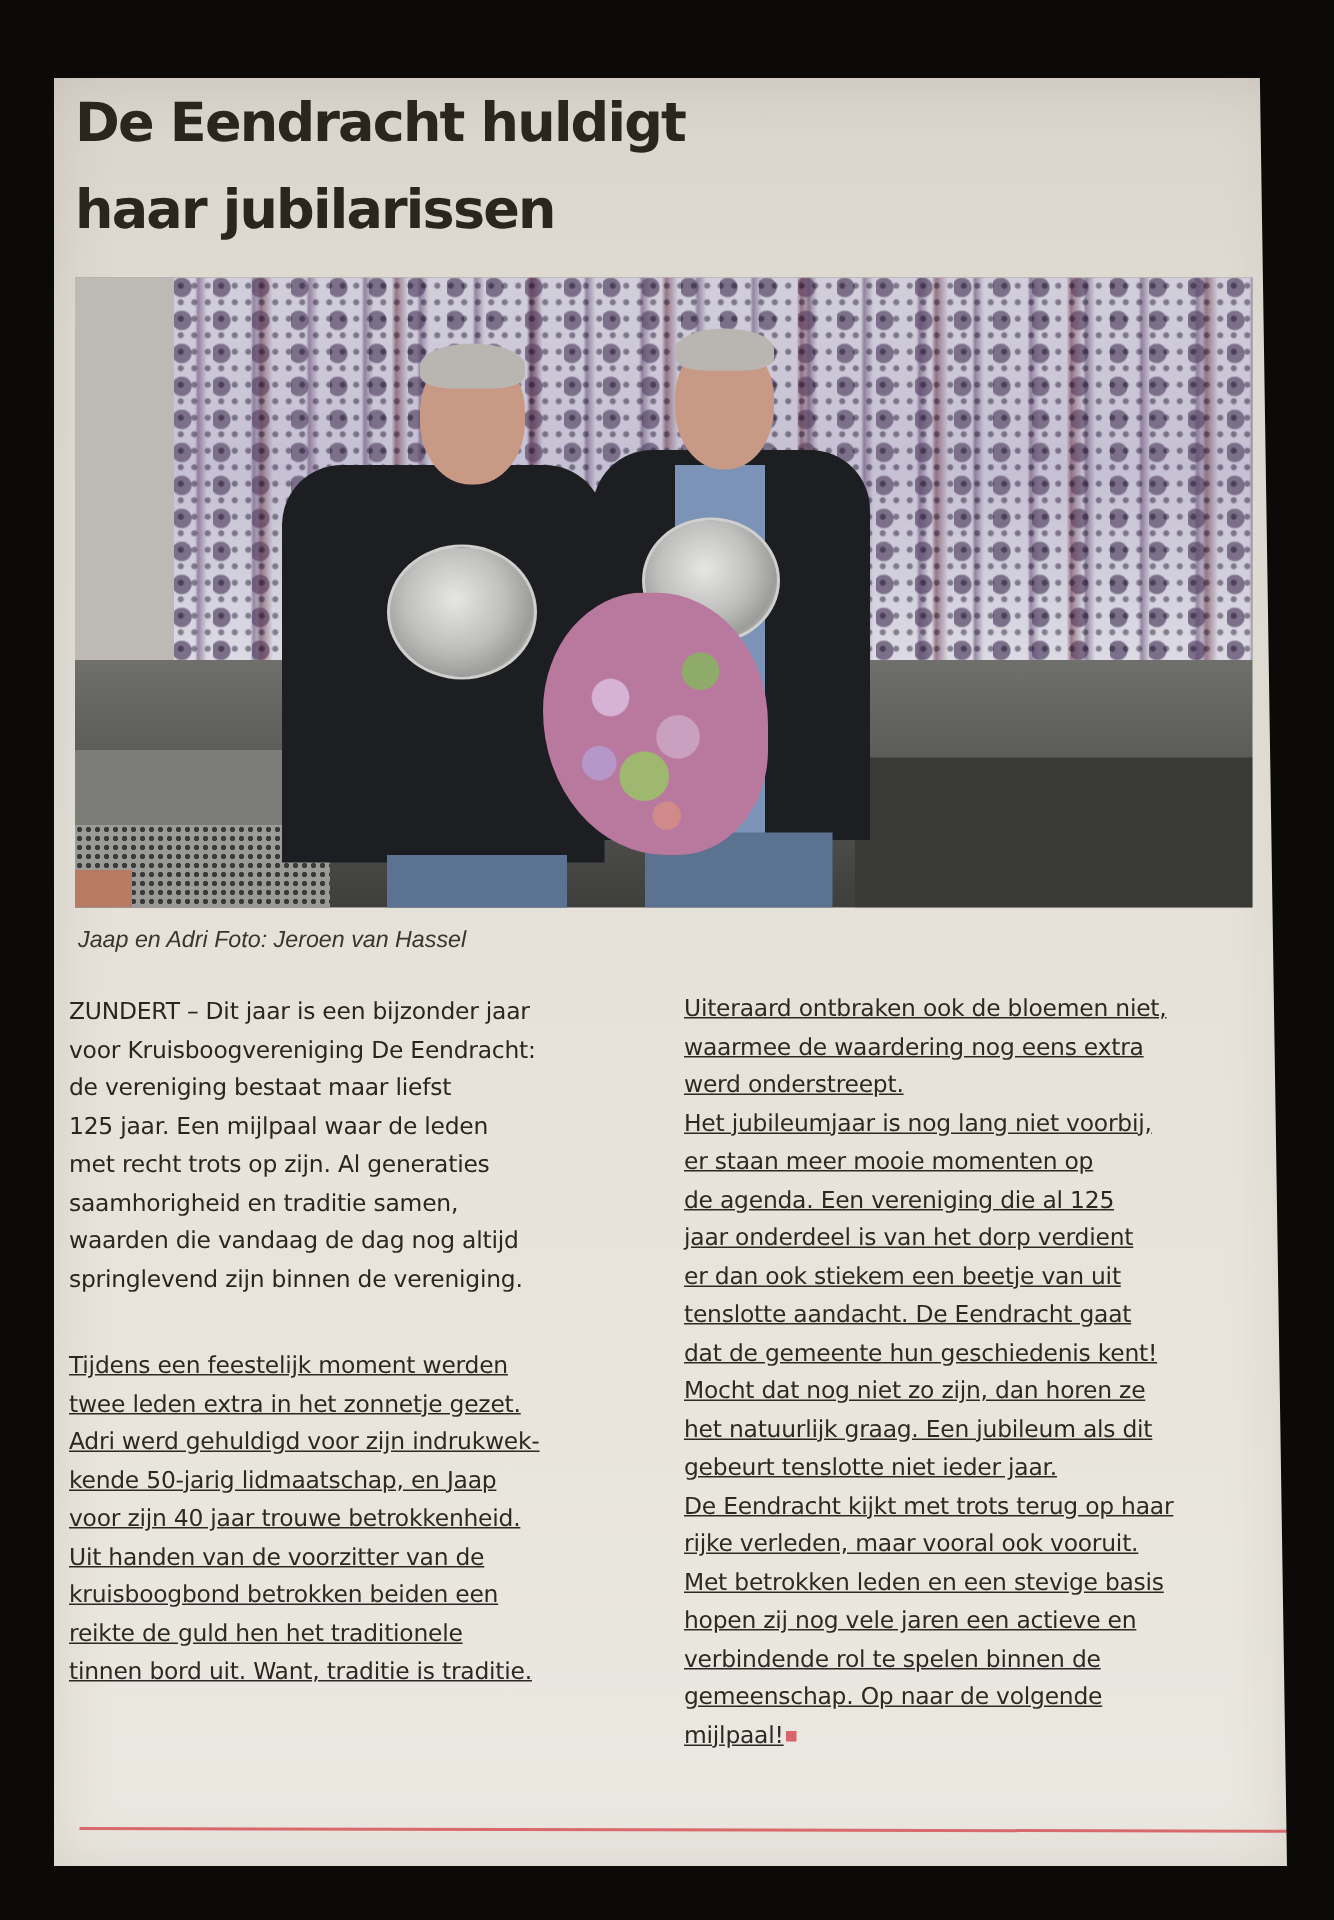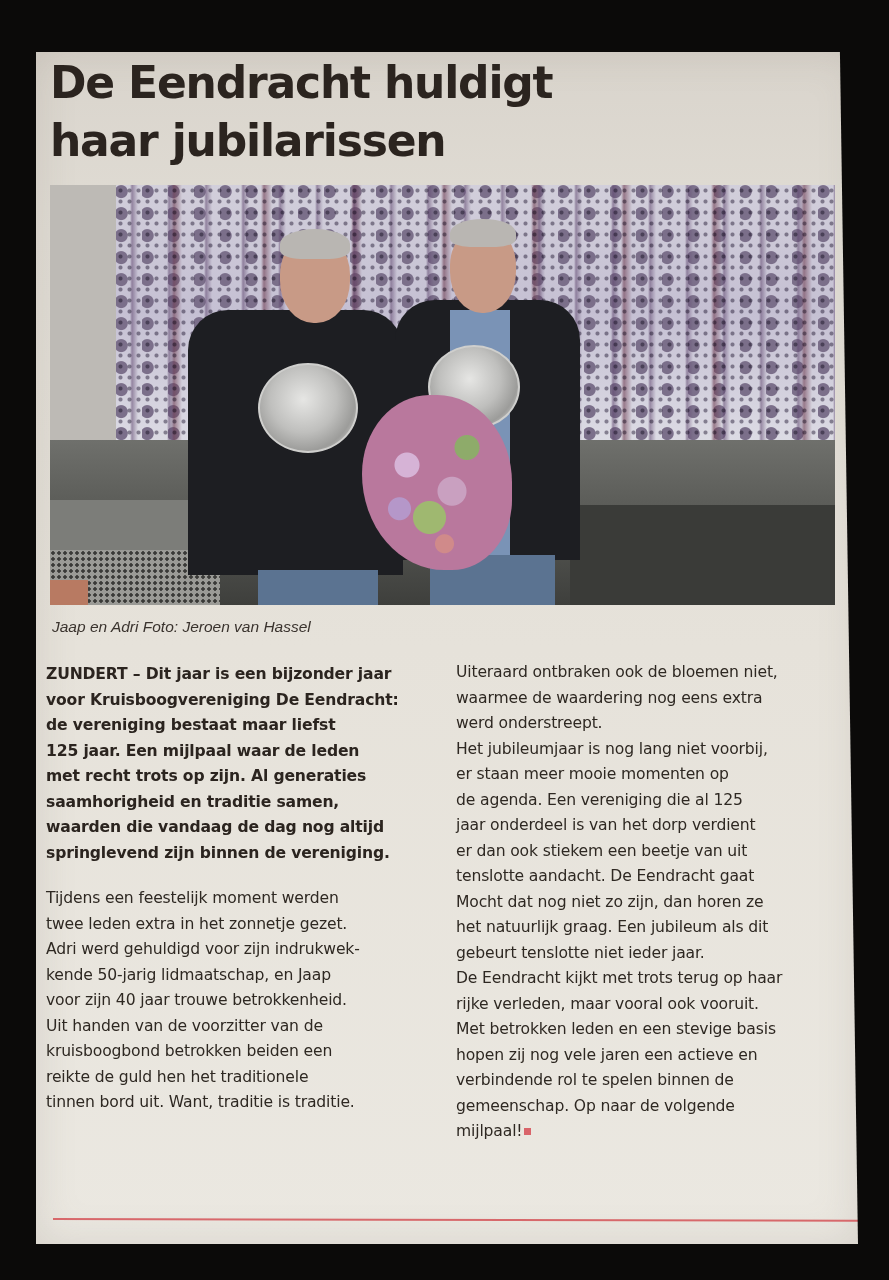--- a/index.html
+++ b/index.html
@@ -13,21 +13,21 @@
     position: absolute;
     left: 36px; top: 52px; width: 822px; height: 1192px;
     background: linear-gradient(180deg, #d9d4cc 0%, #e0dcd4 15%, #e6e2da 50%, #ebe8e1 100%);
     clip-path: polygon(0 0, 97.8% 0, 100% 100%, 0 100%);
     box-shadow: inset 0 0 40px rgba(120,110,100,0.18);
   }
   .headline {
     position: absolute; left: 14px; top: 2px; width: 700px;
     font-family: "DejaVu Sans", sans-serif;
     font-weight: bold;
-    font-size: 44px; line-height: 58px;
+    font-size: 36px; line-height: 58px;
     letter-spacing: -1.2px;
     color: #2b241f;
     margin: 0;
   }
   
   .photo {
     position: absolute; left: 14px; top: 133px; width: 785px; height: 420px;
     overflow: hidden;
     background: #8a8a88;
   }
@@ -96,22 +96,22 @@
   }
   .col {
     position: absolute; top: 610px;
     font-family: "DejaVu Sans", sans-serif;
     font-size: 15.6px; line-height: 25.5px;
     color: #2e2822;
     letter-spacing: -0.15px;
   }
   .col-left { left: 10px; width: 400px; }
   .col-right { left: 420px; width: 410px; top: 608px; }
-  .lead { font-weight: bold; margin: 0 0 20px 0; color: #2b241f; }
-  .para { margin: 0; }
+  .lead { font-weight: normal; margin: 0 0 32px 0; color: #2b241f; }
+  .para { margin: 0; text-decoration: underline; }
   .line { display: block; white-space: nowrap; }
   .end-mark {
     display: inline-block; width: 7px; height: 7px; background: #d9646a; margin-left: 2px; vertical-align: 1px;
   }
   .rule {
     position: absolute; left: 17px; top: 1166px; width: 805px; height: 2px;
     background: #d7686b; transform: rotate(0.13deg); transform-origin: left;
   }
 </style>
 </head>
@@ -184,20 +184,21 @@
     <p class="para">
       <span class="line">Uiteraard ontbraken ook de bloemen niet,</span>
       <span class="line">waarmee de waardering nog eens extra</span>
       <span class="line">werd onderstreept.</span>
       <span class="line">Het jubileumjaar is nog lang niet voorbij,</span>
       <span class="line">er staan meer mooie momenten op</span>
       <span class="line">de agenda. Een vereniging die al 125</span>
       <span class="line">jaar onderdeel is van het dorp verdient</span>
       <span class="line">er dan ook stiekem een beetje van uit</span>
       <span class="line">tenslotte aandacht. De Eendracht gaat</span>
+      <span class="line">dat de gemeente hun geschiedenis kent!</span>
       <span class="line">Mocht dat nog niet zo zijn, dan horen ze</span>
       <span class="line">het natuurlijk graag. Een jubileum als dit</span>
       <span class="line">gebeurt tenslotte niet ieder jaar.</span>
       <span class="line">De Eendracht kijkt met trots terug op haar</span>
       <span class="line">rijke verleden, maar vooral ook vooruit.</span>
       <span class="line">Met betrokken leden en een stevige basis</span>
       <span class="line">hopen zij nog vele jaren een actieve en</span>
       <span class="line">verbindende rol te spelen binnen de</span>
       <span class="line">gemeenschap. Op naar de volgende</span>
       <span class="line"><span>mijlpaal!</span><span class="end-mark"></span></span>

